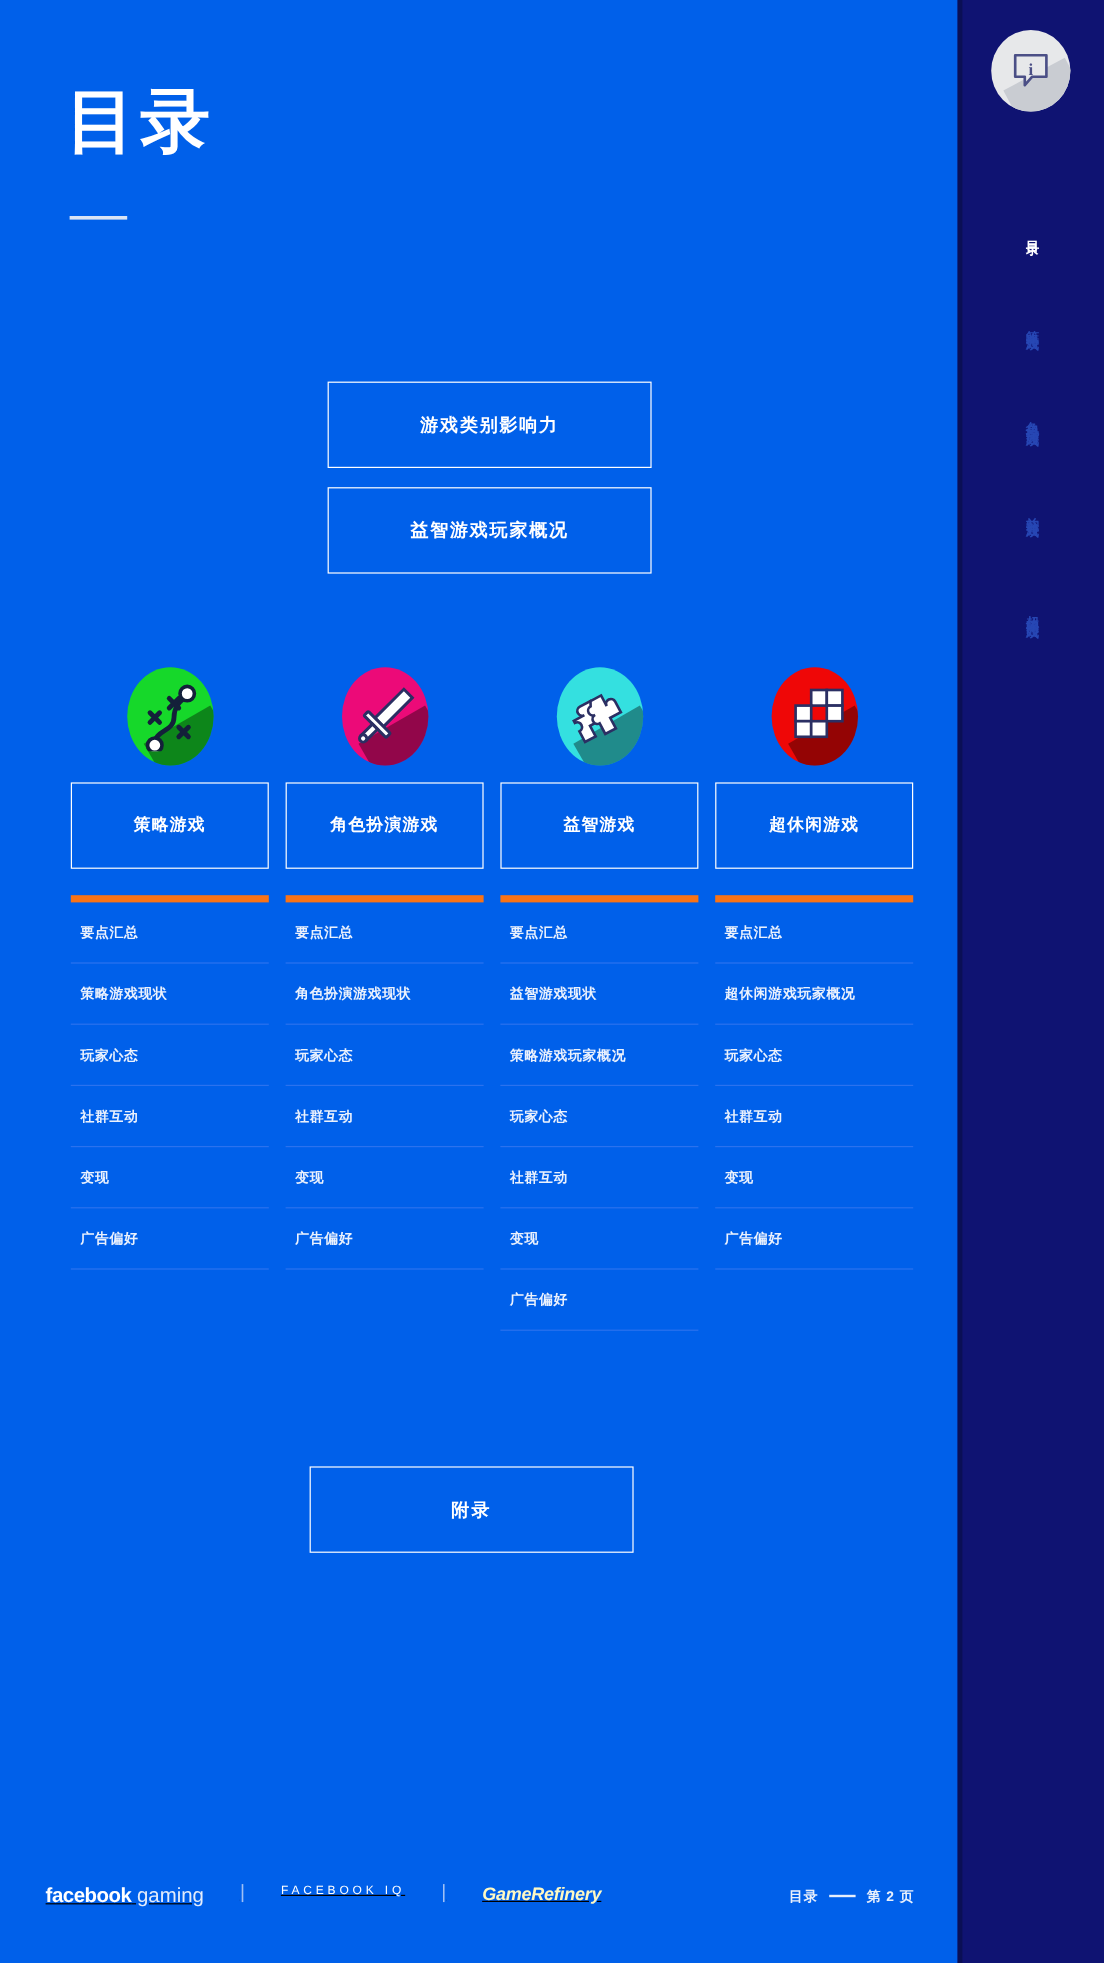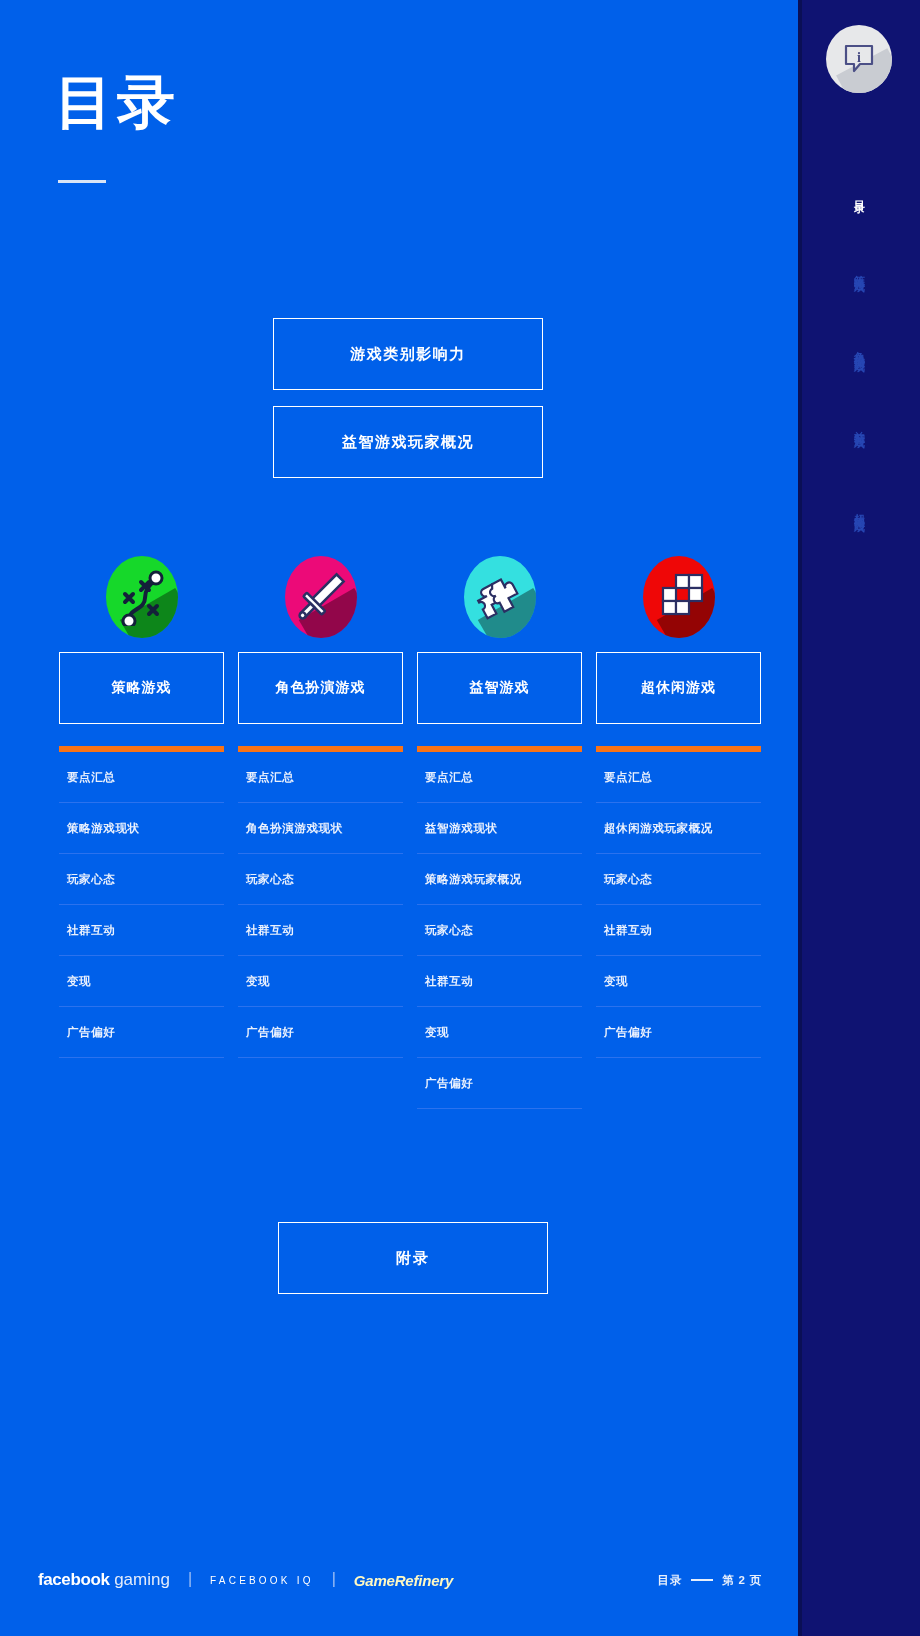--- a/index.html
+++ b/index.html
@@ -211,21 +211,21 @@
     color: #eaf1fd;
     letter-spacing: .6px;
     border-bottom: 1px solid #2b72ee;
     cursor: pointer;
     white-space: nowrap;
   }
 
   
   .appendix-btn {
     position: absolute;
-    left: 278px;
+    left: 258px;
     top: 1222px;
     width: 270px;
     height: 72px;
     border: 1.5px solid #ffffff;
     display: flex;
     align-items: center;
     justify-content: center;
     font-size: 15px;
     font-weight: 700;
     color: #ffffff;
@@ -240,23 +240,23 @@
     bottom: 0;
     width: 798px;
     height: 96px;
     display: flex;
     align-items: center;
     justify-content: space-between;
     padding: 0 36px 0 38px;
   }
   .brands {
     display: flex;
-    align-items: center;
-    gap: 0;
+    gap: 12px;
     transform: translateY(-8px);
+    text-decoration: underline;
   }
   .brand-fb { font-size: 17px; color: #ffffff; font-weight: 700; letter-spacing: -.4px; }
   .brand-fb .light { font-weight: 400; color: #e3ecfb; letter-spacing: 0; }
   .brand-sep {
     color: #9fc0f5;
     font-size: 16px;
     font-weight: 300;
     margin: 0 18px;
     transform: translateY(-1px);
   }

